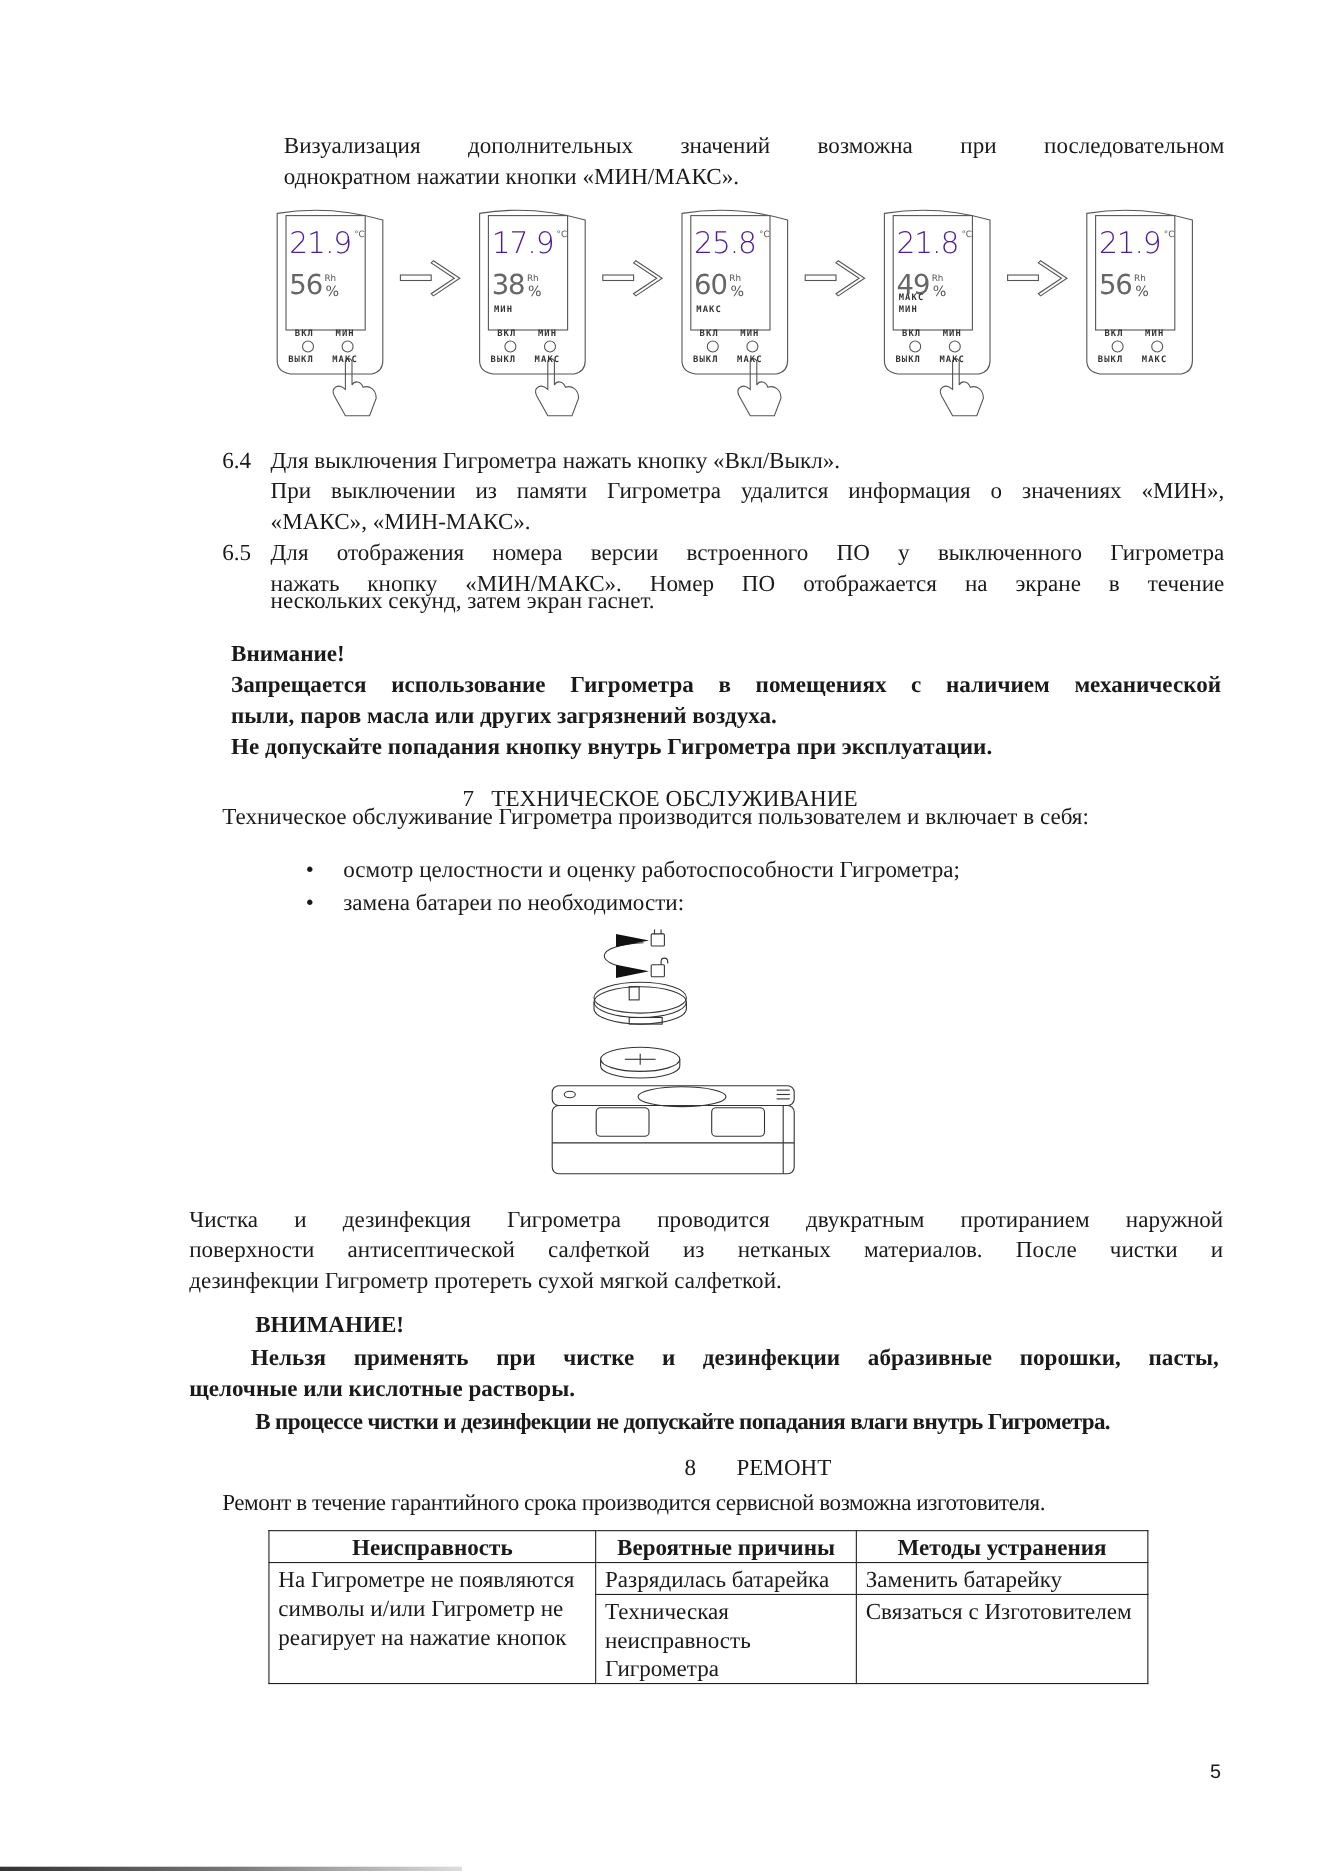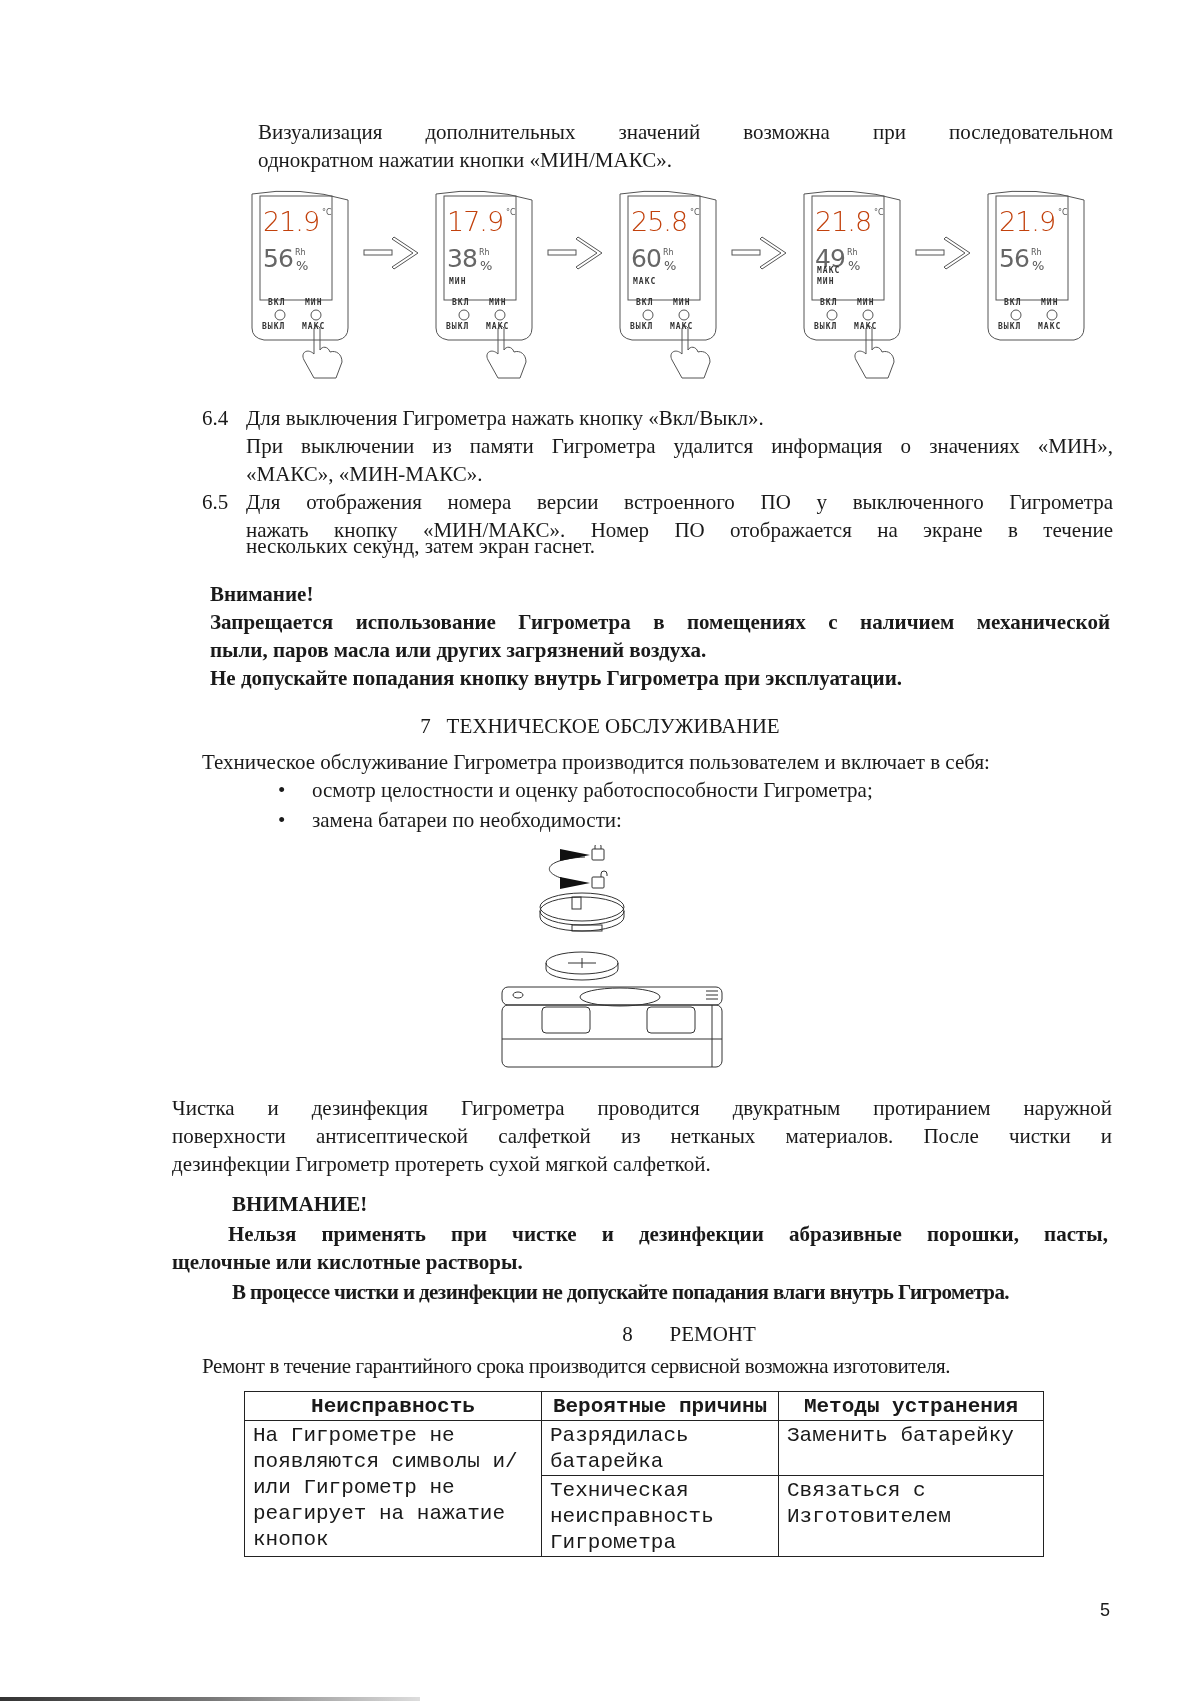--- a/index.html
+++ b/index.html
@@ -10,28 +10,28 @@
   .abs { position: absolute; }
   .txt { font-size: 21px; line-height: 28px; }
   .justify-full { text-align: justify; text-align-last: justify; }
   .bold { font-weight: bold; }
   .center { text-align: center; }
 
   
   .devices { left: 250px; top: 188px; width: 850px; height: 210px; }
   .device { position: absolute; top: 0; width: 100px; height: 210px; }
   .device svg { overflow: visible; }
-  .lcd-t { position: absolute; left: 13px; top: 18px; font-family: "DejaVu Sans", sans-serif; font-weight: 200; font-size: 27px; color: #c2410c; letter-spacing: -1px; }
+  .lcd-t { position: absolute; left: 13px; top: 18px; font-family: "DejaVu Sans", sans-serif; font-weight: 200; font-size: 27px; color: #4c1d95; letter-spacing: -1px; }
   .lcd-h { position: absolute; left: 13px; top: 56px; font-family: "DejaVu Sans", sans-serif; font-size: 25px; color: #666; letter-spacing: -1px; }
   .lcd-unit { position: absolute; font-family: "DejaVu Sans", sans-serif; font-size: 8px; color: #555; }
   .lcd-label { position: absolute; left: 15px; font-family: "DejaVu Sans Mono", monospace; font-size: 8px; color: #333; font-weight: bold; letter-spacing: 1px; }
   .btn-label { position: absolute; font-family: "DejaVu Sans Mono", monospace; font-size: 8px; color: #333; font-weight: bold; letter-spacing: 1px; }
   .arrow { position: absolute; top: 45px; width: 58px; height: 40px; }
 
-  table.repair { border-collapse: collapse; position: absolute; left: 244px; top: 1391px; width: 800px; font-size: 21px; line-height: 26px; font-family: Liberation Mono, monospace; }
+  table.repair { border-collapse: collapse; position: absolute; left: 244px; top: 1391px; width: 800px; font-size: 21px; line-height: 26px; }
   table.repair td, table.repair th { border: 1.5px solid #222; vertical-align: top; padding: 2px 8px 0 8px; }
   table.repair th { font-weight: bold; text-align: center; }
   .bottom-strip { left: 0; top: 1697px; width: 420px; height: 4px; background: linear-gradient(90deg,#333,#777,#ddd); }
 </style>
 </head>
 <body>
 
 <div class="abs txt justify-full" style="left:258px; top:118px; width:855px;">Визуализация дополнительных значений возможна при последовательном</div>
 <div class="abs txt" style="left:258px; top:146px; width:855px;">однократном нажатии кнопки «МИН/МАКС».</div>
 
@@ -104,21 +104,21 @@
 <div class="abs txt justify-full" style="left:246px; top:488px; width:867px;">Для отображения номера версии встроенного ПО у выключенного Гигрометра</div>
 <div class="abs txt justify-full" style="left:246px; top:516px; width:867px;">нажать кнопку «МИН/МАКС». Номер ПО отображается на экране в течение</div>
 <div class="abs txt" style="left:246px; top:532px;">нескольких секунд, затем экран гаснет.</div>
 
 <div class="abs txt bold" style="left:210px; top:580px;">Внимание!</div>
 <div class="abs txt bold justify-full" style="left:210px; top:608px; width:900px;">Запрещается использование Гигрометра в помещениях с наличием механической</div>
 <div class="abs txt bold" style="left:210px; top:636px;">пыли, паров масла или других загрязнений воздуха.</div>
 <div class="abs txt bold" style="left:210px; top:664px;">Не допускайте попадания кнопку внутрь Гигрометра при эксплуатации.</div>
 
 <div class="abs txt center" style="left:0; top:712px; width:1200px; white-space:pre;">7   ТЕХНИЧЕСКОЕ ОБСЛУЖИВАНИЕ</div>
-<div class="abs txt" style="left:202px; top:748px; width:920px;">Техническое обслуживание Гигрометра производится пользователем и включает в себя:</div>
+<div class="abs txt" style="left:202px; top:728px; width:920px;">Техническое обслуживание Гигрометра производится пользователем и включает в себя:</div>
 <div class="abs txt" style="left:278px; top:776px;">•</div>
 <div class="abs txt" style="left:312px; top:776px;">осмотр целостности и оценку работоспособности Гигрометра;</div>
 <div class="abs txt" style="left:278px; top:806px;">•</div>
 <div class="abs txt" style="left:312px; top:806px;">замена батареи по необходимости:</div>
 
 <svg class="abs" style="left:490px; top:845px;" width="260" height="225" viewBox="0 0 260 225" fill="none" stroke="#333" stroke-width="1">
   <path d="M95 12 C 50 14, 45 32, 95 38"></path>
   <polygon points="70,4 100,10 70,16" fill="#111" stroke="none"></polygon>
   <polygon points="70,32 100,38 70,44" fill="#111" stroke="none"></polygon>
   <rect x="102" y="4" width="12" height="11" rx="1"></rect>

